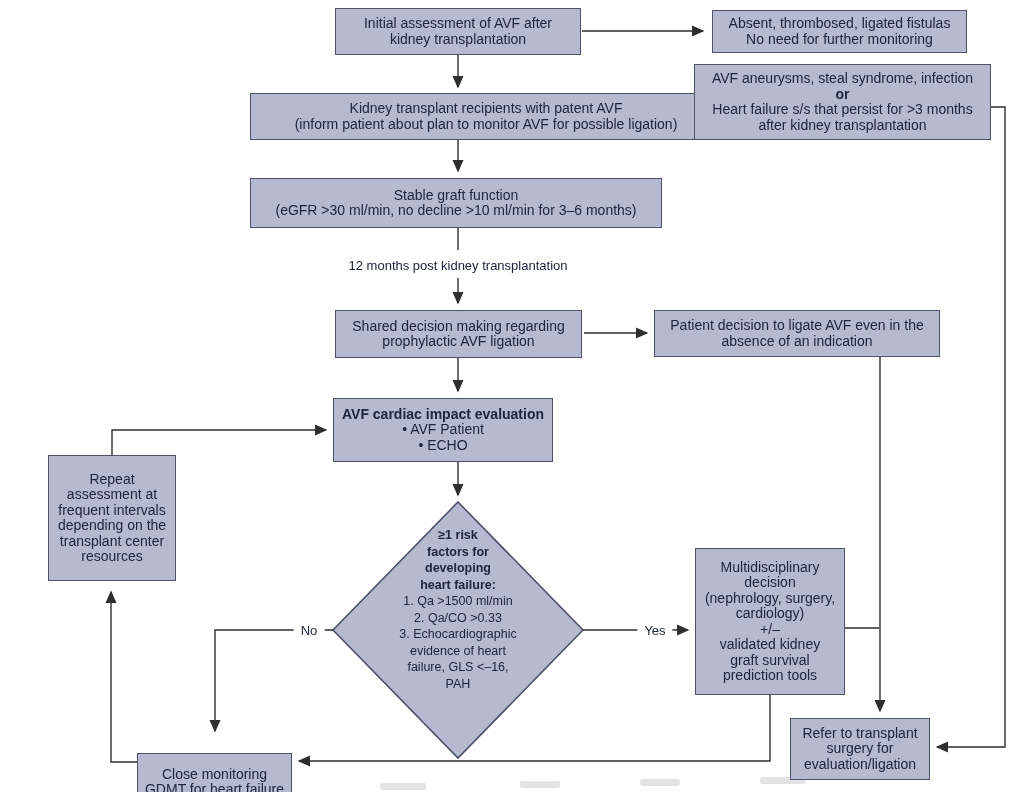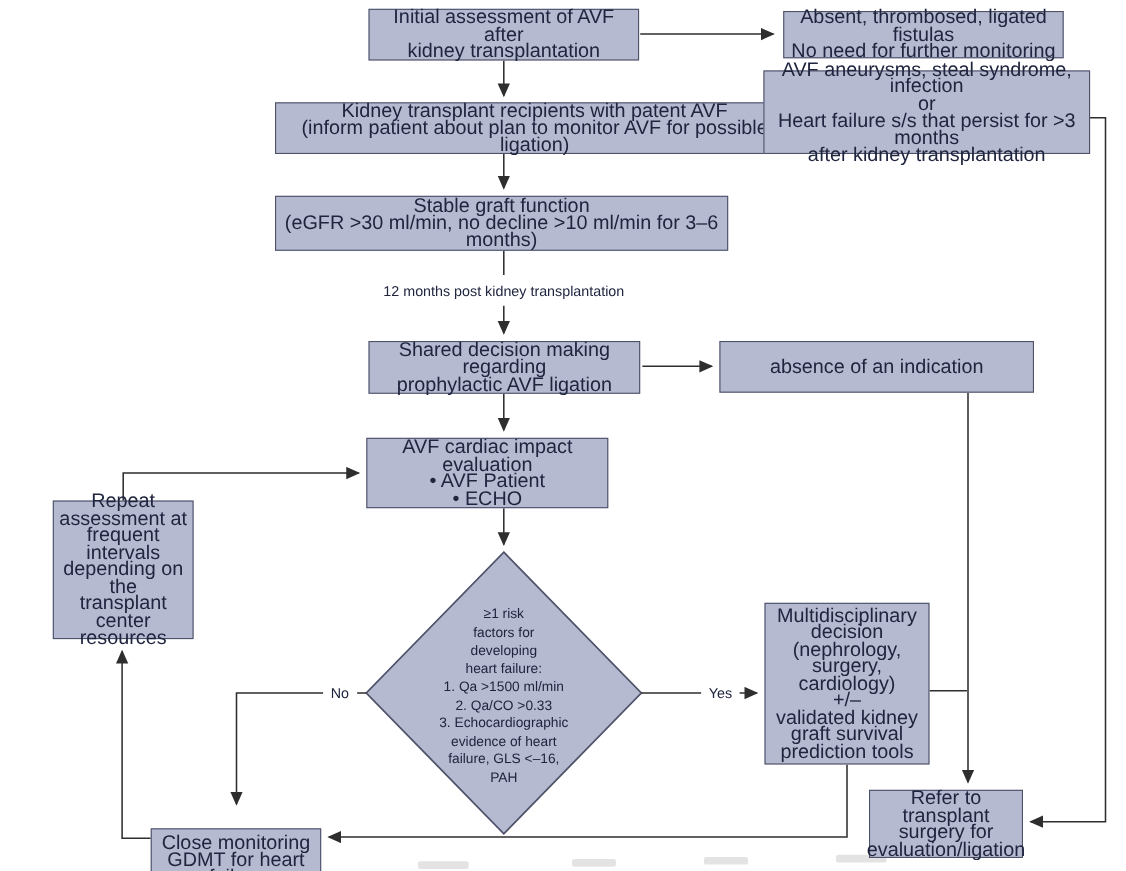--- a/index.html
+++ b/index.html
@@ -18,24 +18,24 @@
   }
   #connectors{position:absolute;left:0;top:0;z-index:1;}
   #connectors path.edge{fill:none;stroke:var(--arrow);stroke-width:1.4;}
   #connectors polygon.diamond-shape{fill:var(--node-fill);stroke:var(--node-border);stroke-width:1.6;}
   #arrowhead path{fill:var(--arrow);}
   .node{
     position:absolute;z-index:2;box-sizing:border-box;
     background:var(--node-fill);
     border:1.6px solid var(--node-border);
     display:flex;flex-direction:column;align-items:center;justify-content:center;
-    text-align:center;font-size:18px;line-height:15.5px;color:var(--text);
+    text-align:center;font-size:14px;line-height:15.5px;color:var(--text);
     padding:2px 4px;
   }
-  .bold{font-weight:normal;}
+  .bold{font-weight:bold;}
   .floating-label{
     position:absolute;z-index:3;transform:translate(-50%,-50%);
     font-weight:normal;font-size:13px;color:var(--text);text-align:center;white-space:nowrap;
   }
   .edge-label{background:var(--background);padding:0 7px;margin-left:28px;}
   .diamond-text{
     position:absolute;z-index:2;text-align:center;
     font-size:12.5px;line-height:16.5px;color:var(--text);
   }
   .watermark-fragment{
@@ -104,39 +104,40 @@
   </div>
 
   <div class="floating-label" style="left:458px;top:265px">12 months post kidney transplantation</div>
 
   <div class="node" style="left:335px;top:310px;width:247px;height:48px">
     <div>Shared decision making regarding</div>
     <div>prophylactic AVF ligation</div>
   </div>
 
   <div class="node" style="left:654px;top:310px;width:286px;height:47px">
+    <div>Patient decision to ligate AVF even in the</div>
     <div>absence of an indication</div>
   </div>
 
   <div class="node" style="left:333px;top:398px;width:220px;height:64px">
     <div class="bold">AVF cardiac impact evaluation</div>
     <div>• AVF Patient</div>
     <div>• ECHO</div>
   </div>
 
   <div class="node" style="left:48px;top:455px;width:128px;height:126px">
     <div>Repeat</div>
     <div>assessment at</div>
     <div>frequent intervals</div>
     <div>depending on the</div>
     <div>transplant center</div>
     <div>resources</div>
   </div>
 
-  <div class="diamond-text" style="left:358px;top:550px;width:200px">
+  <div class="diamond-text" style="left:358px;top:527px;width:200px">
     <div class="bold">≥1 risk</div>
     <div class="bold">factors for</div>
     <div class="bold">developing</div>
     <div class="bold">heart failure:</div>
     <div>1. Qa &gt;1500 ml/min</div>
     <div>2. Qa/CO &gt;0.33</div>
     <div>3. Echocardiographic</div>
     <div>evidence of heart</div>
     <div>failure, GLS &lt;–16,</div>
     <div>PAH</div>

